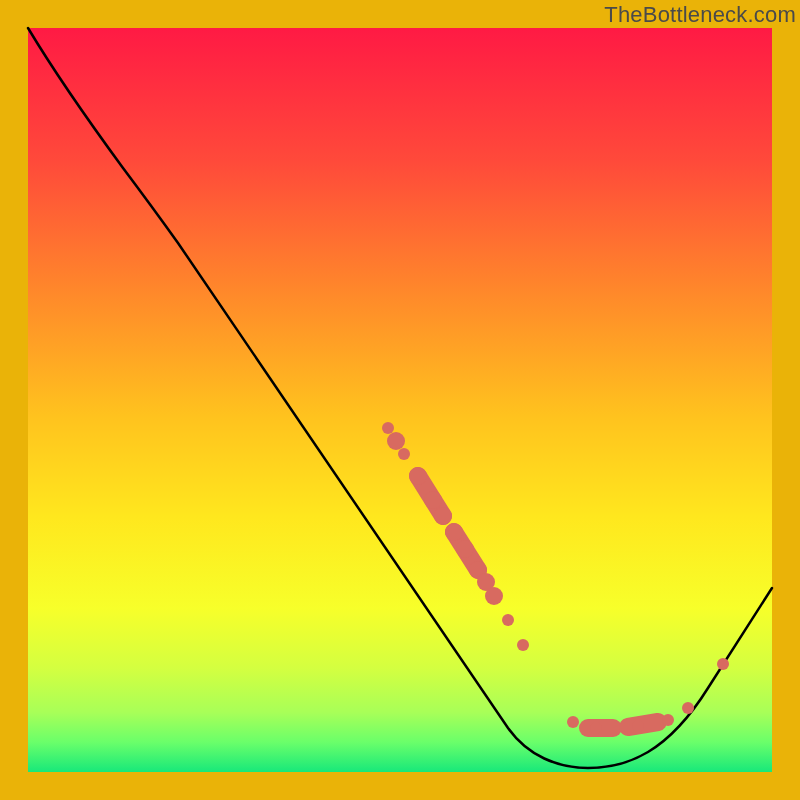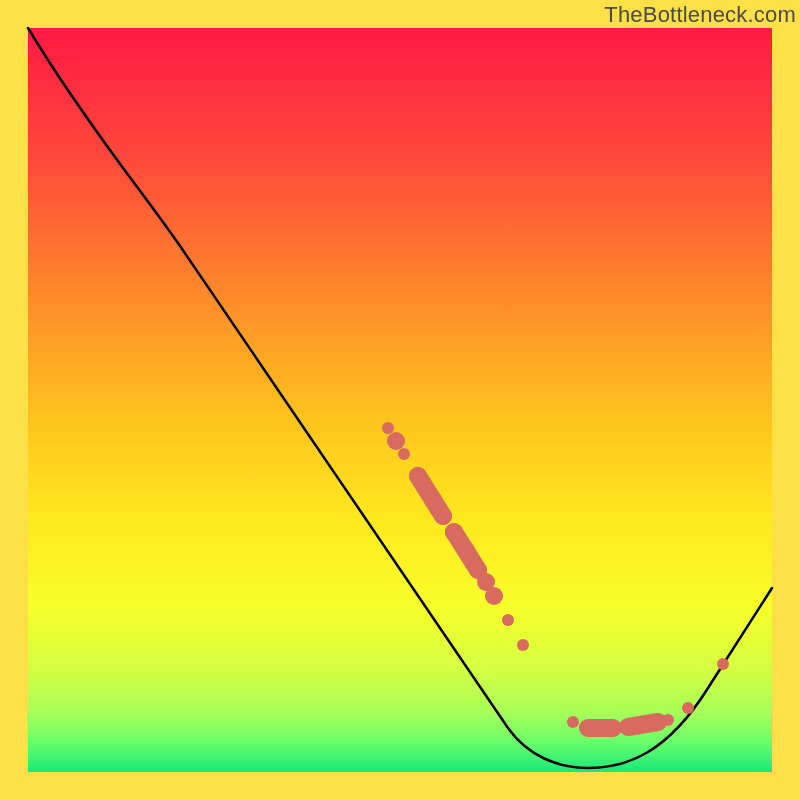--- a/index.html
+++ b/index.html
@@ -8,21 +8,21 @@
     width: 800px;
     height: 800px;
     background: #000;
     overflow: hidden;
     font-family: Arial, Helvetica, sans-serif;
   }
   .outer {
     position: relative;
     width: 800px;
     height: 800px;
-    background: #fde047;
+    background: #eab308;
   }
   .plot {
     position: absolute;
     left: 28px;
     top: 28px;
     width: 744px;
     height: 744px;
     
     background: linear-gradient(to bottom,
       #ff1a44 0%,

